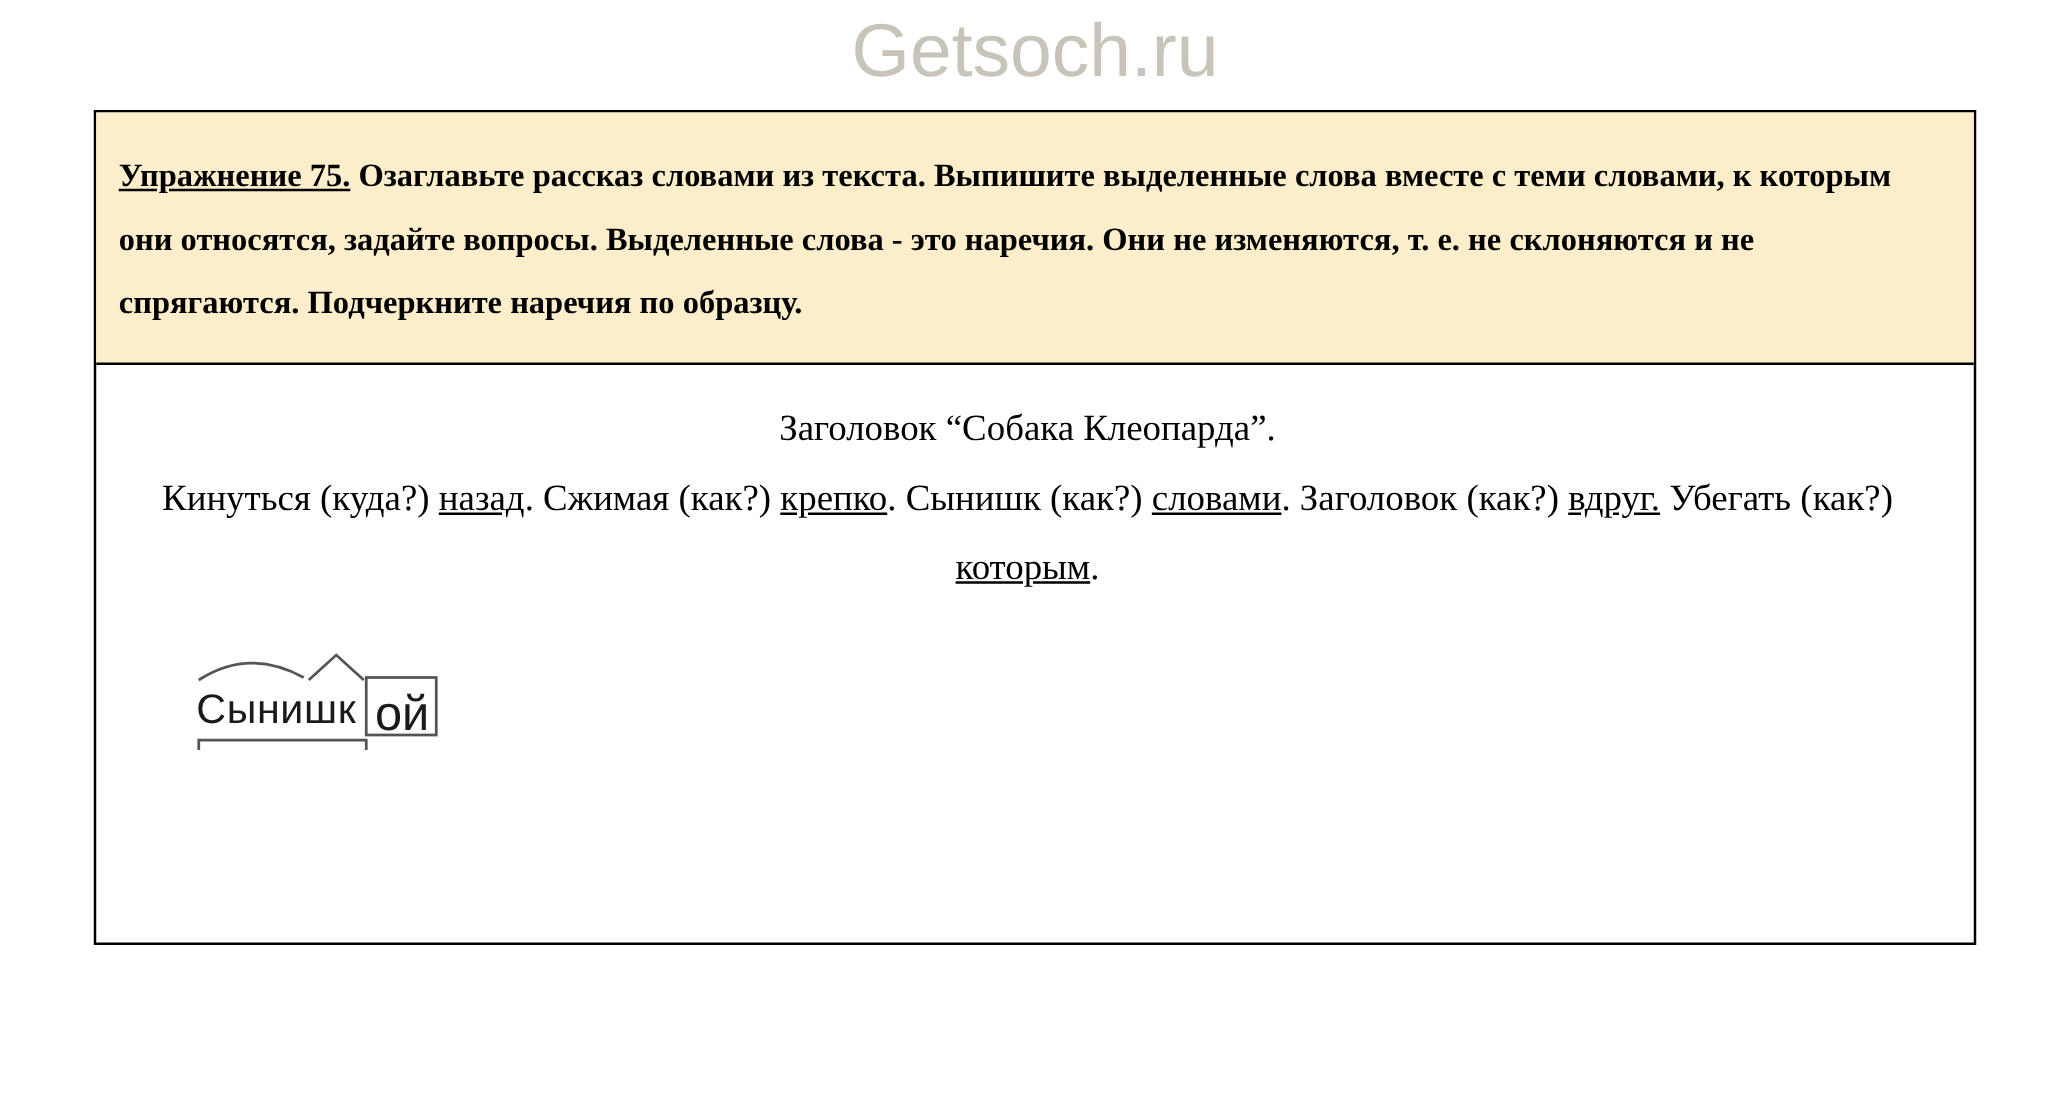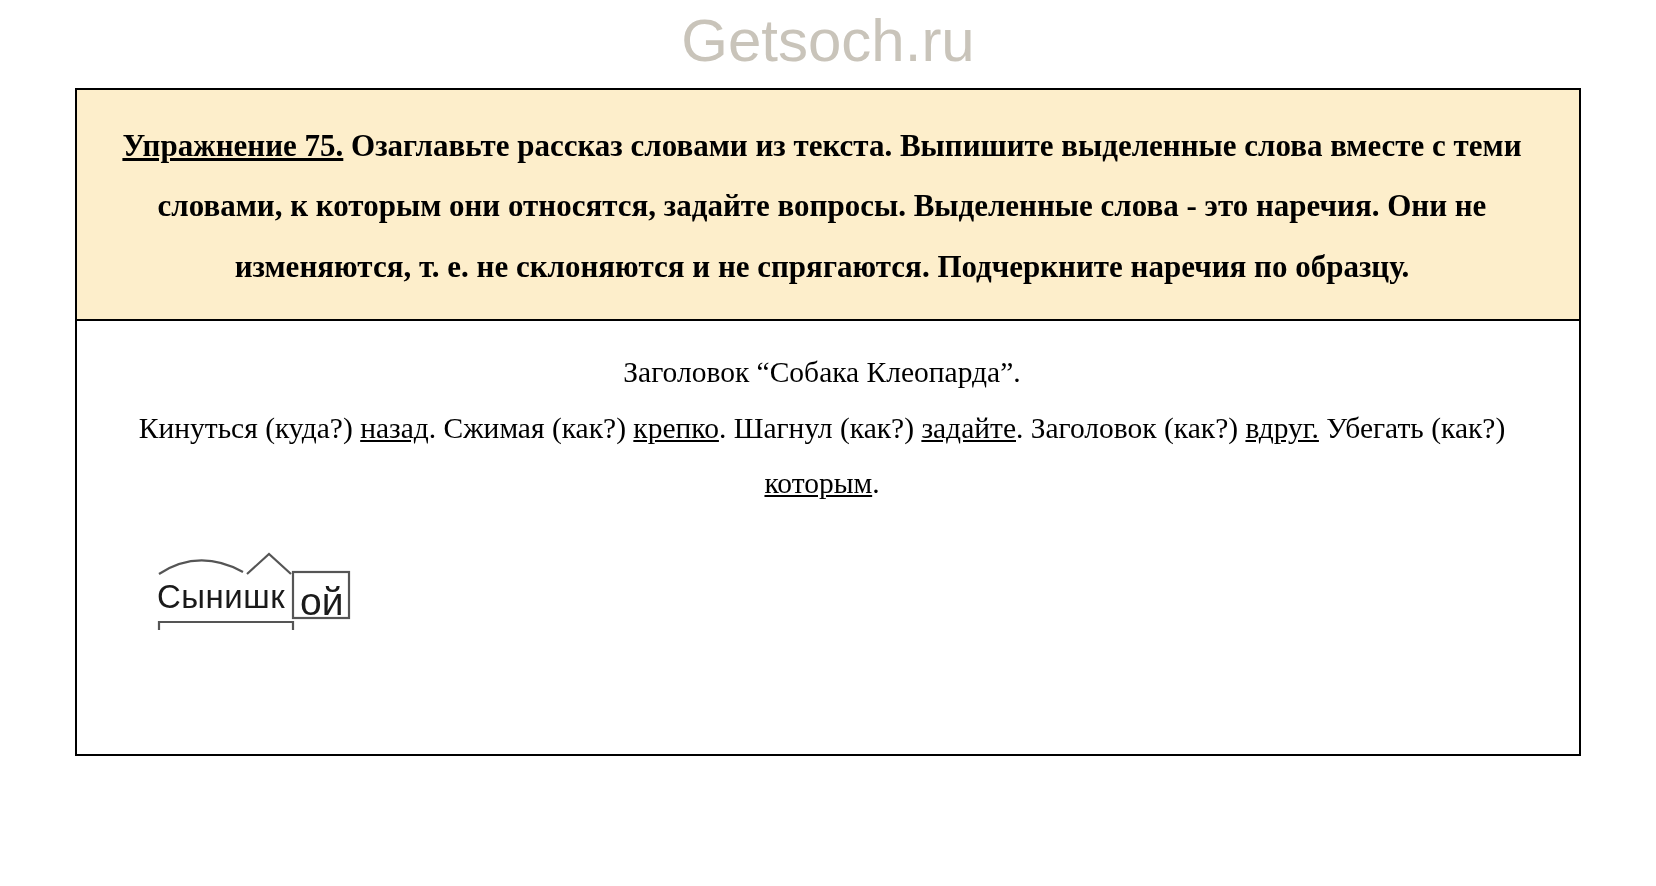--- a/index.html
+++ b/index.html
@@ -58,25 +58,25 @@
     background: #fff;
   }
 
   .task-box {
     background: #fdeecb;
     border-bottom: 2px solid #000;
     padding: 26px 30px 22px 18px;
     box-sizing: border-box;
   }
   .task-text {
-    font-size: 31px;
+    font-size: 26px;
     font-weight: bold;
     line-height: 1.95;
     color: #000;
-    text-align: center;
+    text-align: left;
   }
   .task-label {
     text-decoration: underline;
   }
 
   .answer-box {
     padding: 24px 30px 10px 18px;
     box-sizing: border-box;
   }
   .answer-line {
@@ -124,21 +124,21 @@
 <div class="sheet">
 
   <div class="task-box">
     <div class="task-text">
       <span class="task-label">Упражнение 75.</span><span> Озаглавьте рассказ словами из текста. Выпишите выделенные слова вместе с теми словами, к которым они относятся, задайте вопросы. Выделенные слова - это наречия. Они не изменяются, т. е. не склоняются и не спрягаются. Подчеркните наречия по образцу.</span>
     </div>
   </div>
 
   <div class="answer-box">
     <div class="answer-line">Заголовок “Собака Клеопарда”.</div>
-    <div class="answer-line" id="adverb-line"><span>Кинуться (куда?) </span><span class="u">назад</span><span>. Сжимая (как?) </span><span class="u">крепко</span><span>. Шагнул (как?) </span><span class="u">задайте</span><span>. Заголовок (как?) </span><span class="u">вдруг.</span><span> Убегать (как?) </span><span class="u">которым</span><span>.</span></div>
+    <div class="answer-line" id="adverb-line"><span>Кинуться (куда?) </span><span class="u">назад</span><span>. Сжимая (как?) </span><span class="u">крепко</span><span>. Сынишк (как?) </span><span class="u">словами</span><span>. Заголовок (как?) </span><span class="u">вдруг.</span><span> Убегать (как?) </span><span class="u">которым</span><span>.</span></div>
 
     <div class="morph">
       <svg width="230" height="90" viewBox="0 0 230 90">
 
         <path d="M 8 24 Q 48 -2 92 22" fill="none" stroke="#555" stroke-width="2.2"></path>
 
         <path d="M 96 24 L 118 4 L 140 24" fill="none" stroke="#555" stroke-width="2.2"></path>
 
         <rect x="142" y="22" width="56" height="46" fill="none" stroke="#555" stroke-width="2.2"></rect>
 

